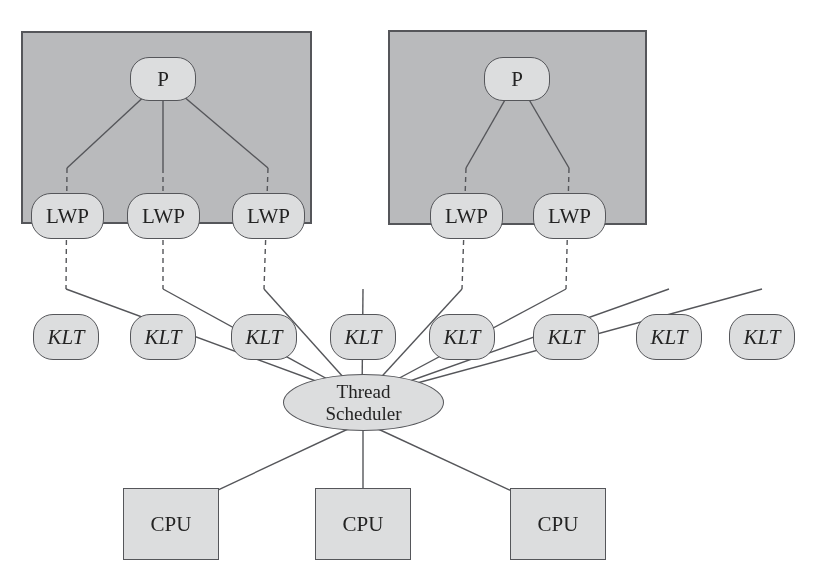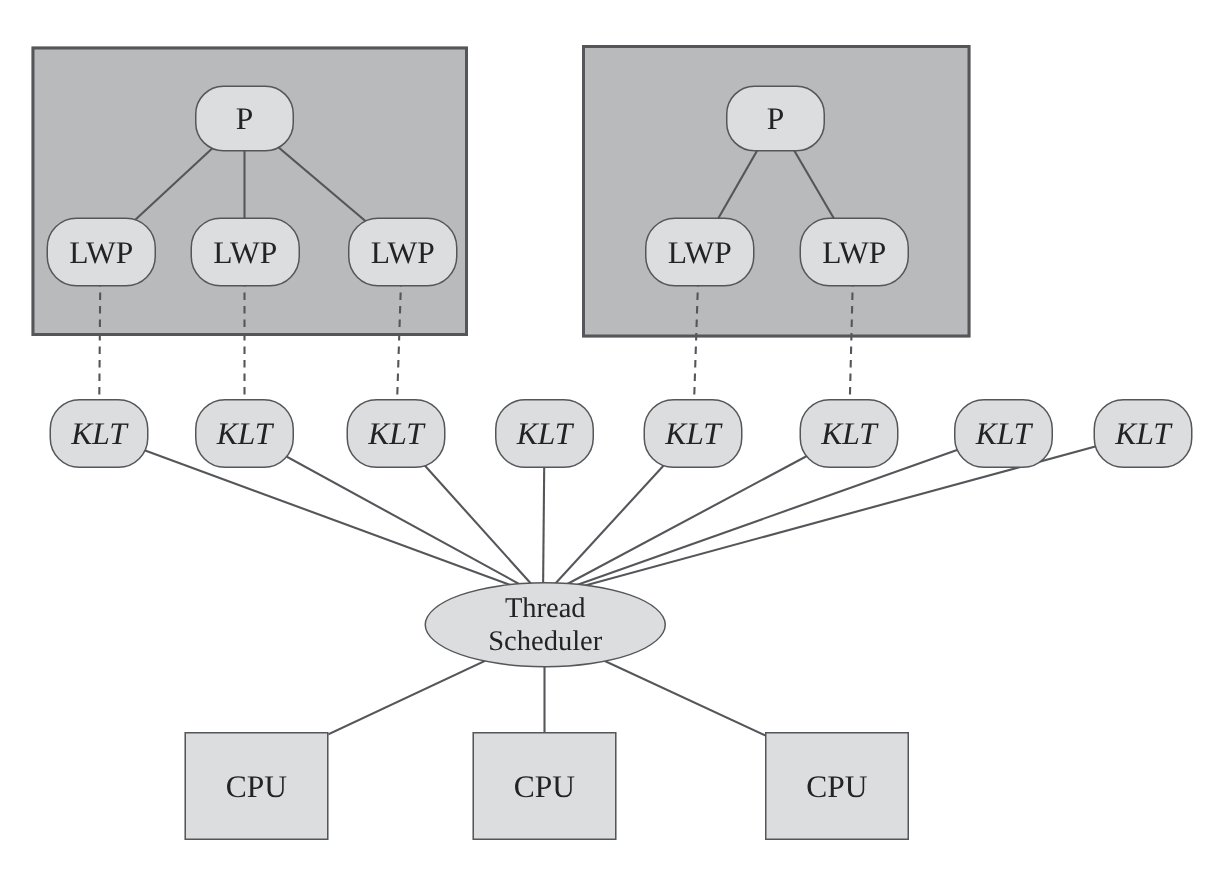--- a/index.html
+++ b/index.html
@@ -26,36 +26,36 @@
   svg.links line{stroke:var(--stroke);stroke-width:1.4;}
   svg.links line.dashed{stroke-dasharray:5 4;}
   .node{
     position:absolute;z-index:3;
     background:var(--node-fill);
     border:1.6px solid var(--stroke);
     box-sizing:border-box;
     display:flex;align-items:center;justify-content:center;
     font-size:21px;line-height:1;
   }
-  .capsule{border-radius:20px;}
+  .capsule{border-radius:20px;margin-top:48px;}
   .ellipse{border-radius:50%;}
   .rect{border-radius:0;text-align:center;}
   .scheduler{flex-direction:column;font-size:19px;line-height:22px;}
   
   .pbox1{left:21px;top:31px;width:291px;height:193px;}
   .pbox2{left:388px;top:30px;width:259px;height:195px;}
   .p1{left:130px;top:57px;width:66px;height:44px;border-radius:19px;}
   .p2{left:484px;top:57px;width:66px;height:44px;border-radius:19px;}
   .lwp{top:145px;width:73px;height:46px;}
   .lwp1{left:31px;}  .lwp2{left:127px;} .lwp3{left:232px;}
   .lwp4{left:430px;} .lwp5{left:533px;}
   .klt{top:266px;width:66px;height:46px;font-style:italic;}
   .klt1{left:33px;}  .klt2{left:130px;} .klt3{left:231px;} .klt4{left:330px;}
   .klt5{left:429px;} .klt6{left:533px;} .klt7{left:636px;} .klt8{left:729px;}
-  .sched{left:283px;top:388px;width:161px;height:57px;}
+  .sched{left:283px;top:374px;width:161px;height:57px;}
   .cpu{top:488px;width:96px;height:72px;}
   .cpu1{left:123px;} .cpu2{left:315px;} .cpu3{left:510px;}
 </style>
 </head>
 <body>
 
 <div class="canvas">
 
   <div class="pbox pbox1"></div>
   <div class="pbox pbox2"></div>

